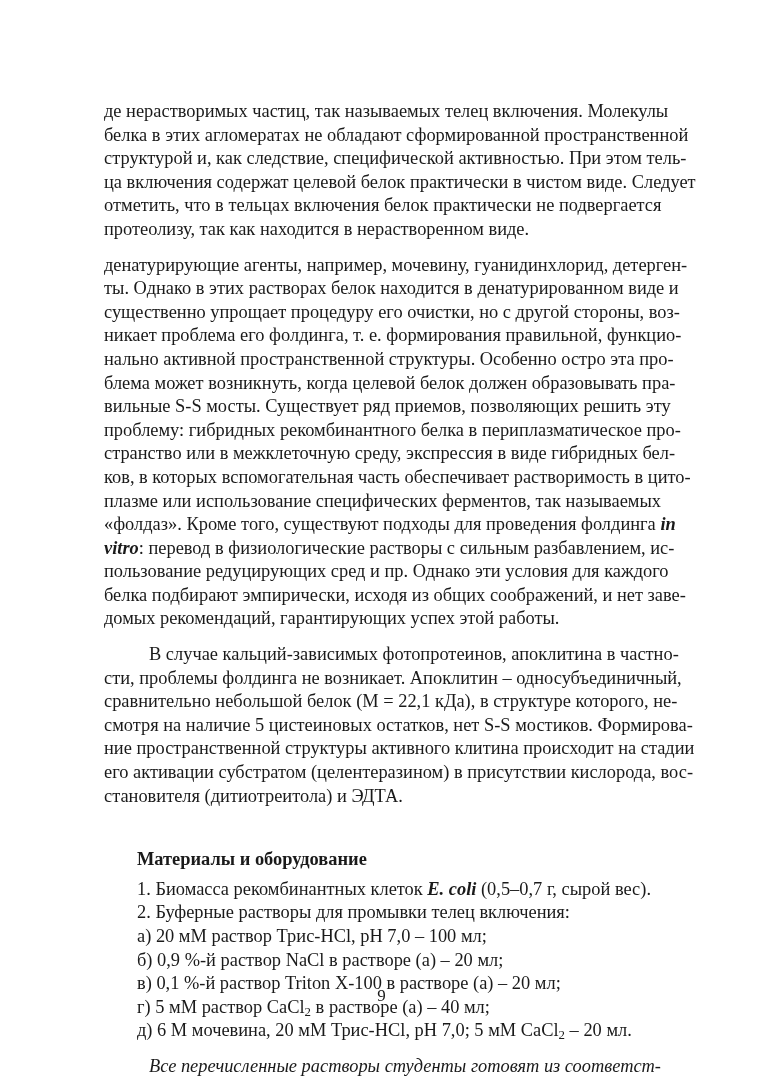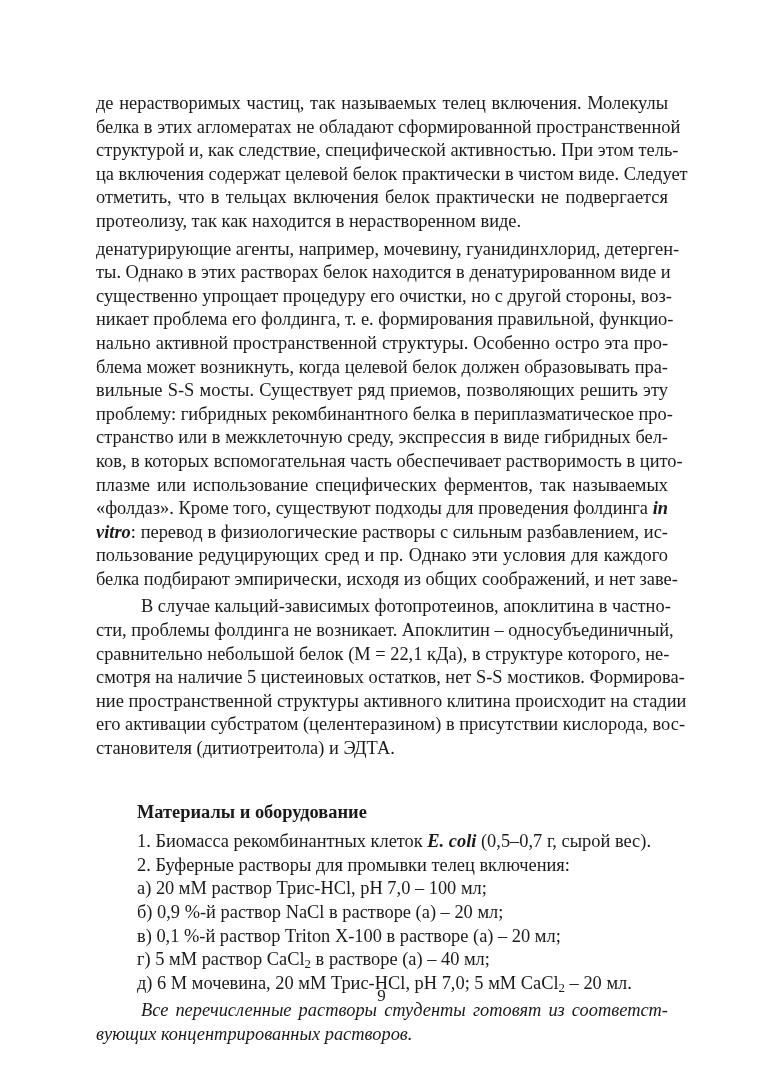--- a/index.html
+++ b/index.html
@@ -17,21 +17,21 @@
     }
     .page {
       position: absolute;
       left: 92px;
       top: 88px;
       width: 580px;
       font-size: 18.4px;
       line-height: 23.6px;
     }
     .para {
-      margin: 4px;
+      margin: 12px;
       text-align: justify;
       text-indent: 45px;
       hyphens: manual;
     }
     .para.no-indent {
       text-indent: 0;
     }
     .line {
       display: block;
       text-align: justify;
@@ -93,20 +93,21 @@
     <span class="line">блема может возникнуть, когда целевой белок должен образовывать пра-</span>
     <span class="line">вильные S-S мосты. Существует ряд приемов, позволяющих решить эту</span>
     <span class="line">проблему: гибридных рекомбинантного белка в периплазматическое про-</span>
     <span class="line">странство или в межклеточную среду, экспрессия в виде гибридных бел-</span>
     <span class="line">ков, в которых вспомогательная часть обеспечивает растворимость в цито-</span>
     <span class="line">плазме или использование специфических ферментов, так называемых</span>
     <span class="line"><span>«фолдаз». Кроме того, существуют подходы для проведения фолдинга </span><i>in</i></span>
     <span class="line"><i>vitro</i><span>: перевод в физиологические растворы с сильным разбавлением, ис-</span></span>
     <span class="line">пользование редуцирующих сред и пр. Однако эти условия для каждого</span>
     <span class="line">белка подбирают эмпирически, исходя из общих соображений, и нет заве-</span>
+    <span class="line last">домых рекомендаций, гарантирующих успех этой работы.</span>
   </div>
 
   <div class="para no-indent">
     <span class="line first">В случае кальций-зависимых фотопротеинов, апоклитина в частно-</span>
     <span class="line">сти, проблемы фолдинга не возникает. Апоклитин – односубъединичный,</span>
     <span class="line">сравнительно небольшой белок (М = 22,1 кДа), в структуре которого, не-</span>
     <span class="line">смотря на наличие 5 цистеиновых остатков, нет S-S мостиков. Формирова-</span>
     <span class="line">ние пространственной структуры активного клитина происходит на стадии</span>
     <span class="line">его активации субстратом (целентеразином) в присутствии кислорода, вос-</span>
     <span class="line last">становителя (дитиотреитола) и ЭДТА.</span>

